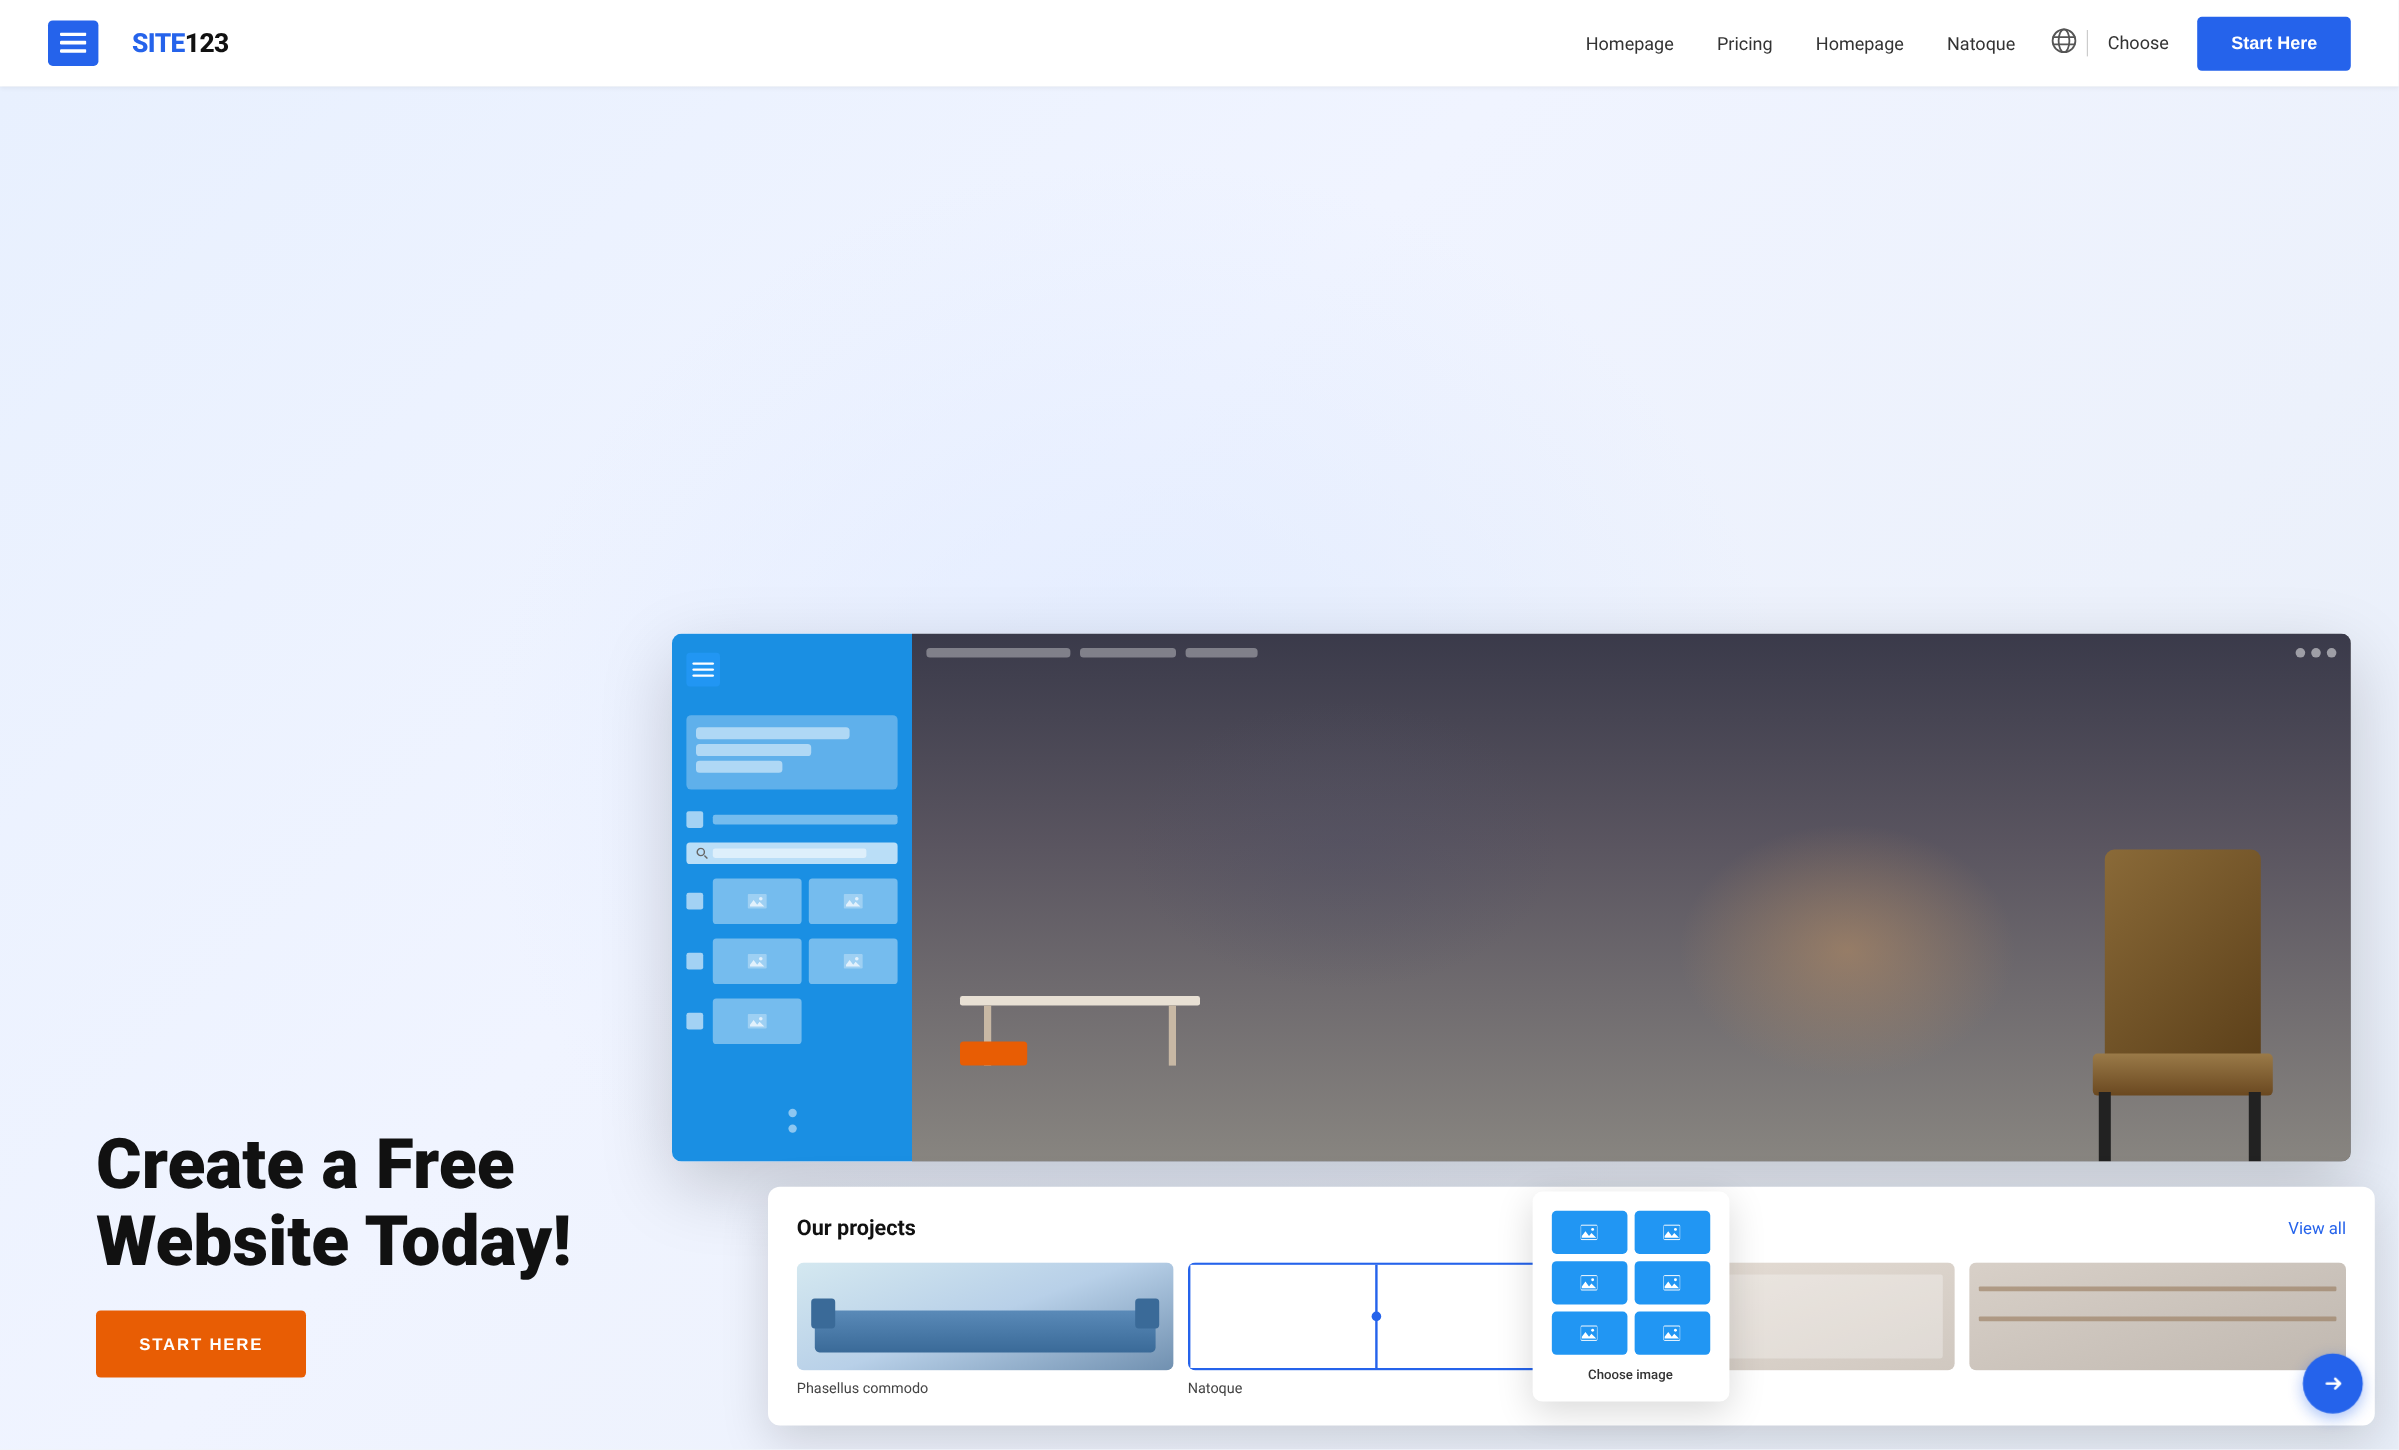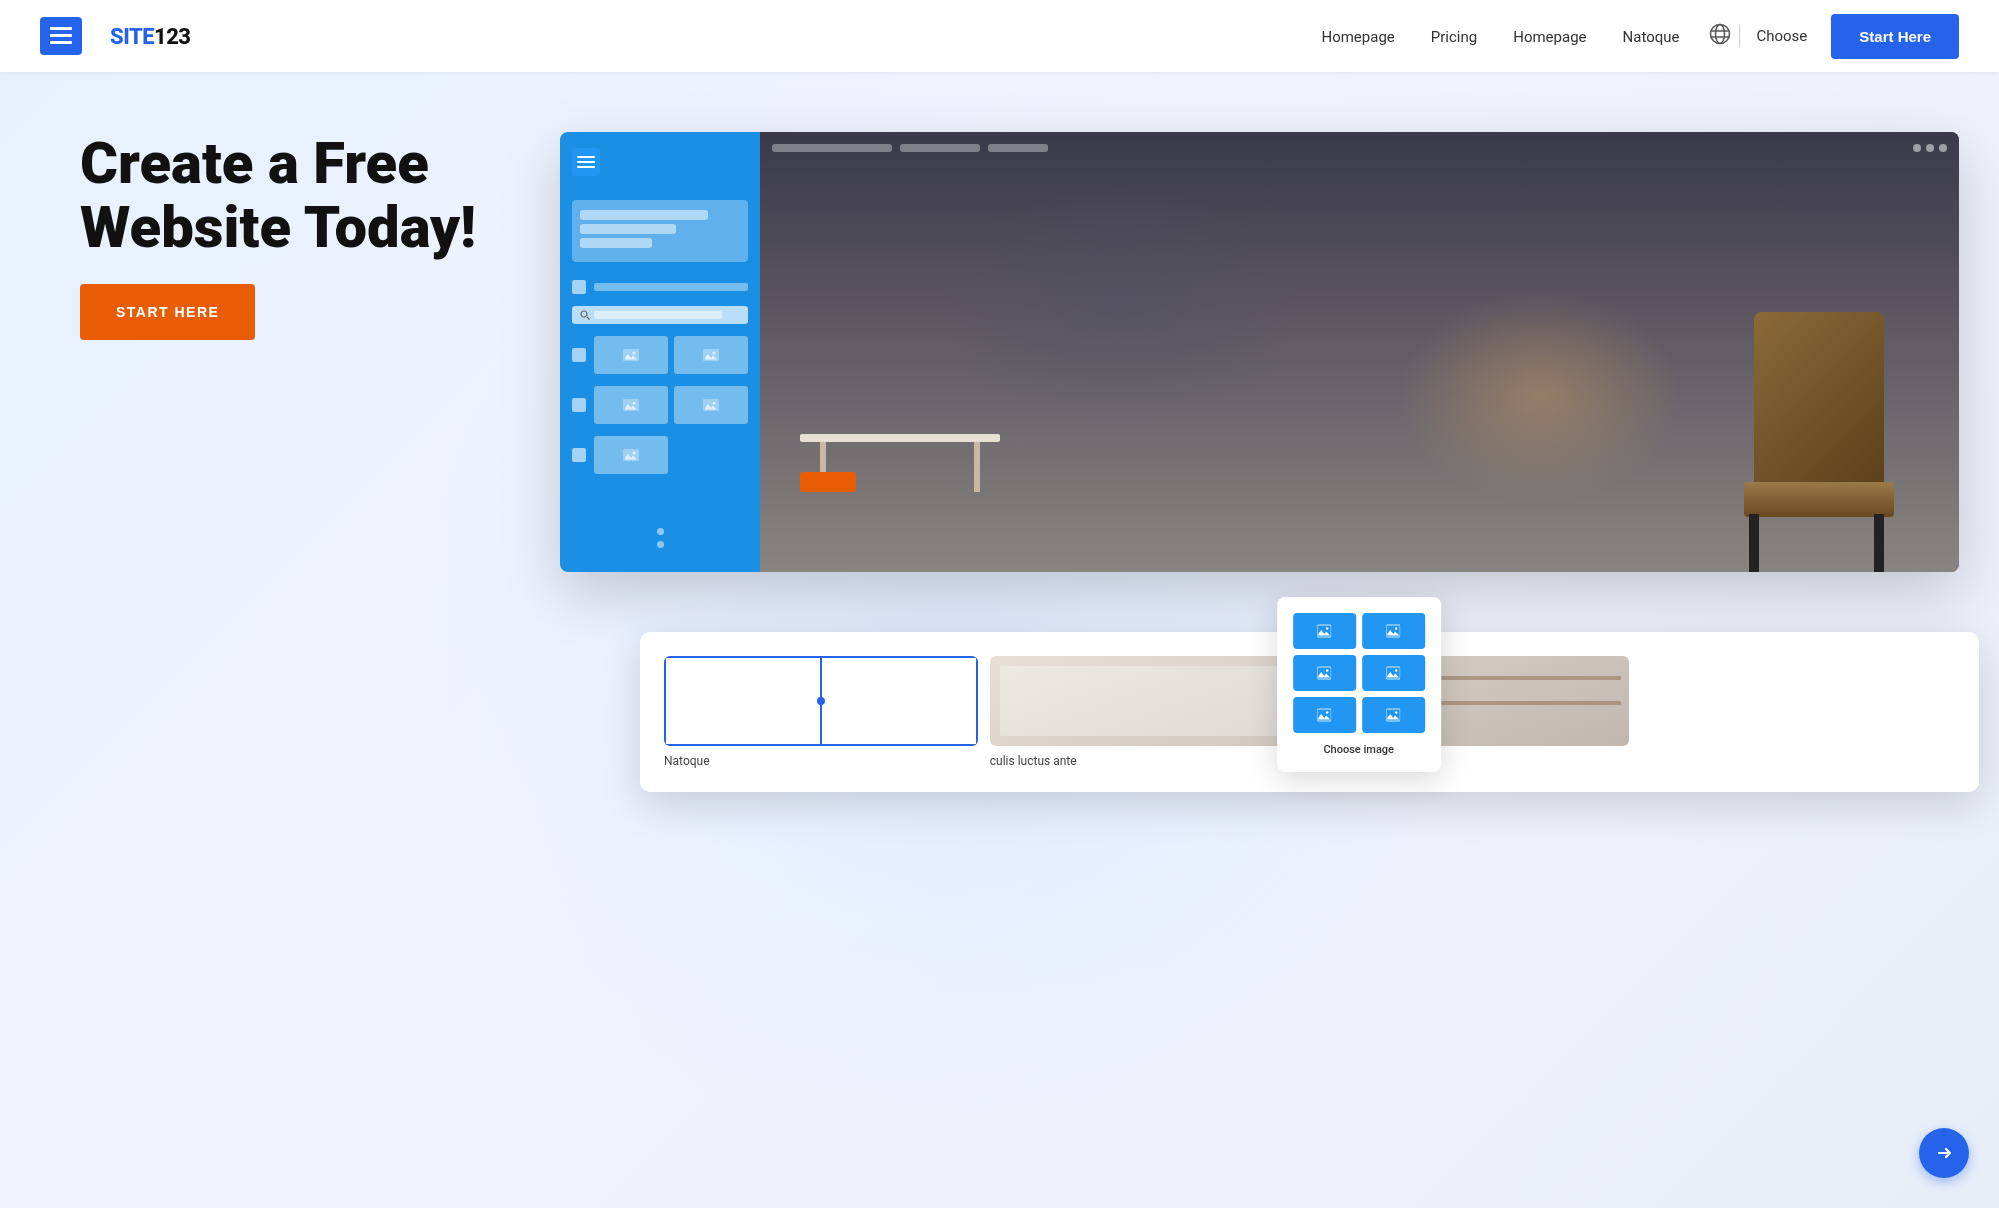--- a/index.html
+++ b/index.html
@@ -102,21 +102,21 @@
       cursor: pointer;
       margin-left: 24px;
       border-radius: 4px;
     }
 
     
     .hero {
       background: linear-gradient(135deg, #e8f0fe 0%, #f0f4ff 40%, #e8eef8 100%);
       min-height: calc(100vh - 72px);
       display: flex;
-      align-items: flex-start;
+      align-items: flex-end;
       position: relative;
       overflow: hidden;
       padding: 60px 40px 60px 80px;
     }
 
     .hero::before {
       content: '';
       position: absolute;
       left: 20%;
       top: 5%;
@@ -703,22 +703,37 @@
             <div class="toolbar-dot"></div>
             <div class="toolbar-dot"></div>
           </div>
         </div>
 
         <div class="editor-orange-btn"></div>
       </div>
     </div>
 
     <div class="projects-panel">
+      <div class="projects-header">
+        <span class="projects-title">Our projects</span>
+        <span class="projects-view-all">View all</span>
+      </div>
       <div class="projects-grid">
 
+        <div class="project-card">
+          <div class="project-thumb">
+            <div class="thumb-sofa">
+
+              <div style="position:absolute;bottom:15px;left:15px;right:15px;height:35px;background:linear-gradient(180deg,#5a8ab8 0%,#3a6a98 100%);border-radius:4px;"></div>
+              <div style="position:absolute;bottom:35px;left:12px;width:20px;height:25px;background:#3a6a98;border-radius:3px;"></div>
+              <div style="position:absolute;bottom:35px;right:12px;width:20px;height:25px;background:#3a6a98;border-radius:3px;"></div>
+            </div>
+          </div>
+          <span class="project-label">Phasellus commodo</span>
+        </div>
 
         <div class="project-card">
           <div class="project-thumb">
             <div class="thumb-empty">
               <div class="thumb-empty-vline"></div>
             </div>
           </div>
           <span class="project-label">Natoque</span>
         </div>
 

